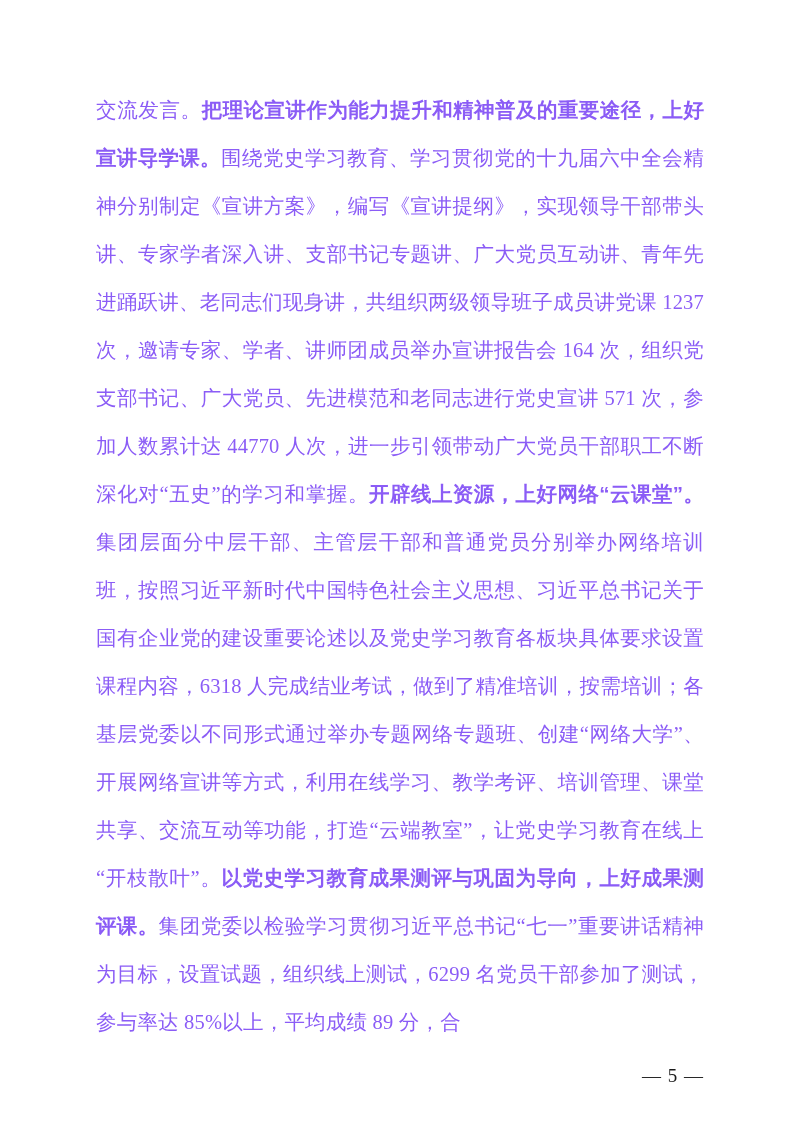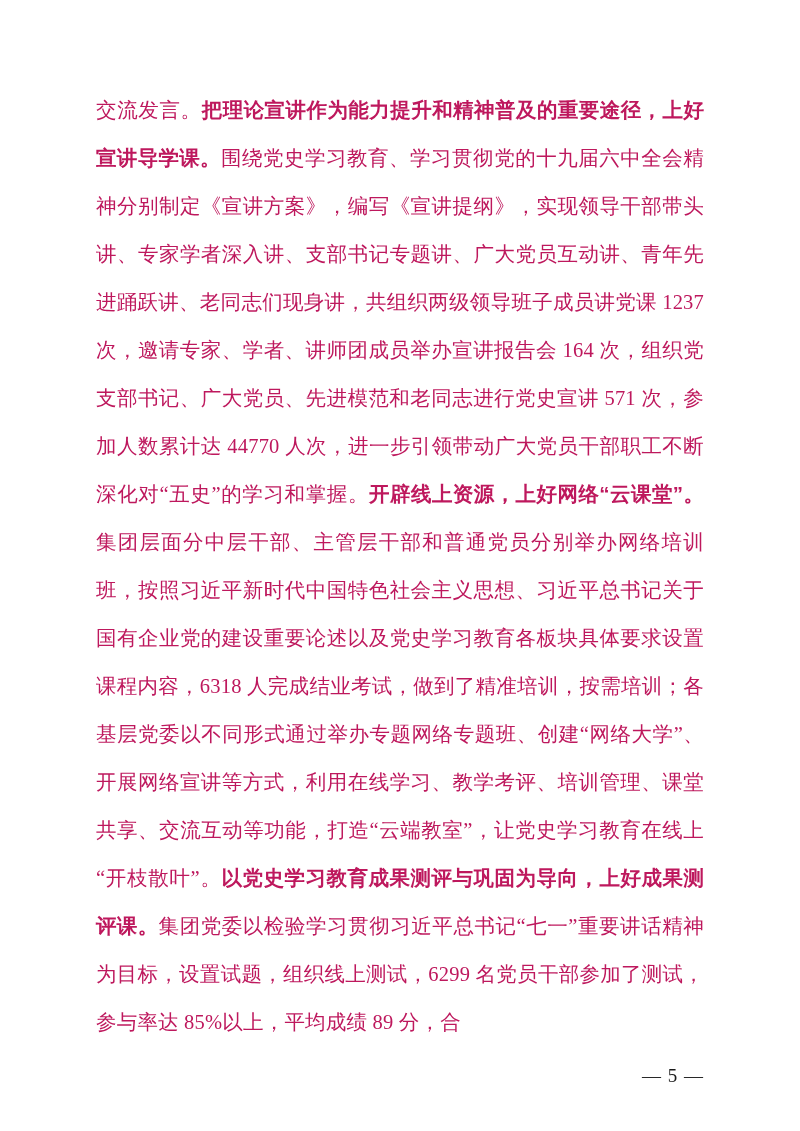--- a/index.html
+++ b/index.html
@@ -26,21 +26,21 @@
   .body-text {
     position: absolute;
     top: 86px;
     left: 96px;
     width: 608px;
     font-size: 20.5px;
     line-height: 48px;
     text-align: justify;
     text-justify: inter-ideograph;
     letter-spacing: 0.2px;
-    color: #be185d;
+    color: #8b5cf6;
   }
   .body-text p {
     margin: 0;
     text-indent: 0;
   }
   .bold-seg {
     font-family: "Liberation Sans", "DejaVu Sans", sans-serif;
     font-weight: bold;
     letter-spacing: 0px;
   }

